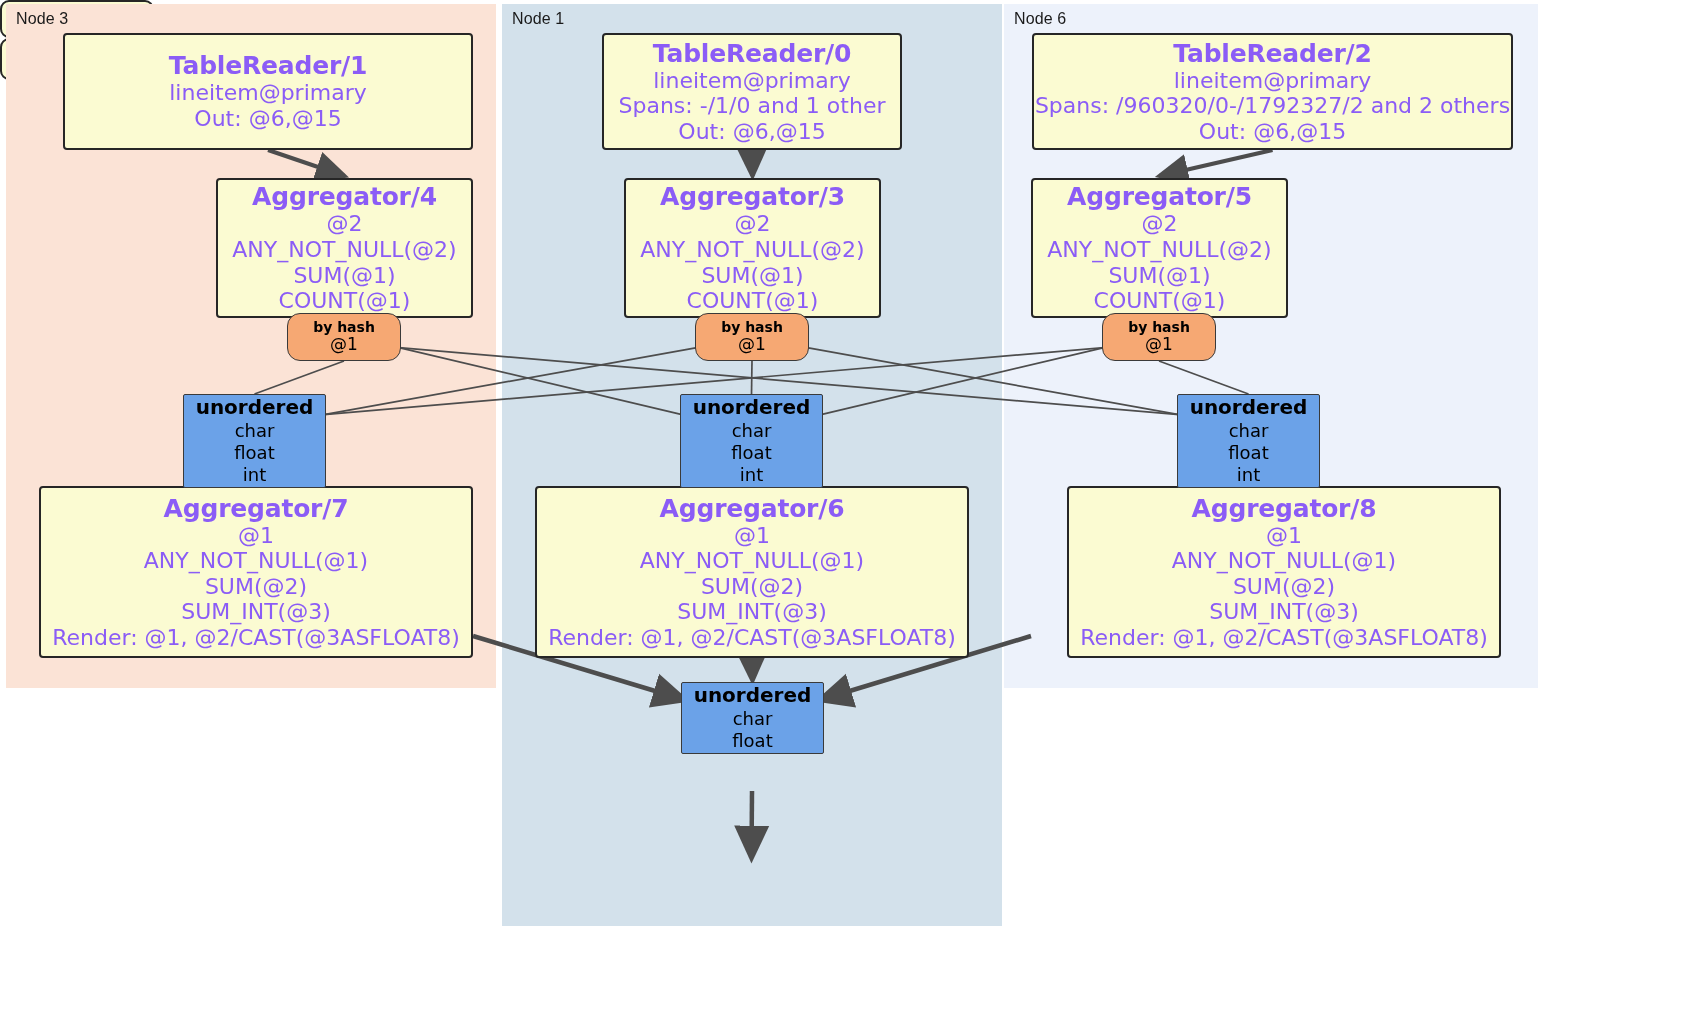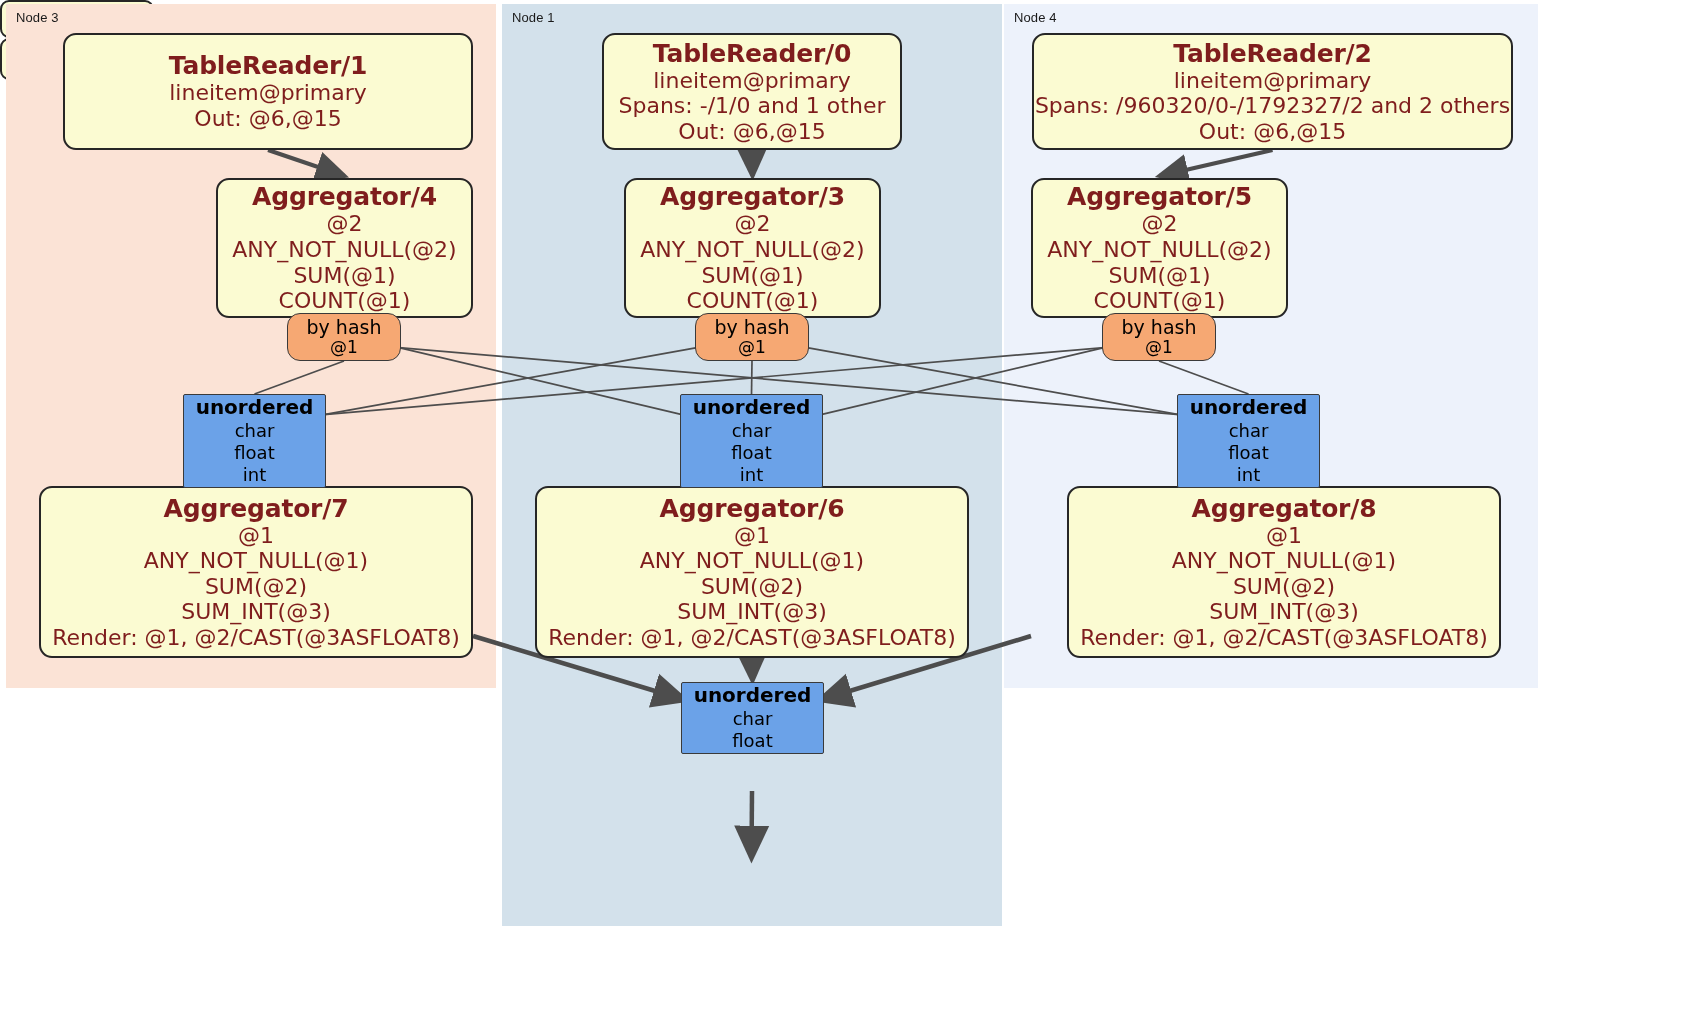--- a/index.html
+++ b/index.html
@@ -6,45 +6,45 @@
   body{
     font-family:"DejaVu Sans","Liberation Sans",sans-serif;
     width:1706px;height:1016px;position:relative;overflow:hidden;
   }
   #stage{position:absolute;left:0;top:0;width:1706px;height:1016px;}
 
   
   .panel{position:absolute;box-sizing:border-box;}
   .panel-label{
     position:absolute;left:10px;top:6px;
-    font-size:13px;color:#1a1a1a;letter-spacing:0.1px;
+    font-size:16px;color:#1a1a1a;letter-spacing:0.1px;
     font-family:"Liberation Sans","DejaVu Sans",sans-serif;
   }
 
   
   #edges{position:absolute;left:0;top:0;width:1706px;height:1016px;pointer-events:none;}
 
   
   .box{
     position:absolute;box-sizing:border-box;
     display:flex;flex-direction:column;align-items:center;justify-content:center;
     text-align:center;line-height:1.16;
   }
   .proc{
-    background:#fbfbd2;border:2px solid #262626;border-radius:13px;
-    color:#7f1d1d;
+    background:#fbfbd2;border:2px solid #262626;border-radius:4px;
+    color:#8b5cf6;
   }
   .proc .ttl{font-weight:bold;font-size:25px;letter-spacing:-0.2px;}
   .proc .sub{font-size:22px;}
 
   .router{
     background:#f6a873;border:1.6px solid #3a3a3a;border-radius:13px;
     color:#000;z-index:6;
   }
-  .router .ttl{font-weight:normal;font-size:19px;}
+  .router .ttl{font-weight:bold;font-size:14px;}
   .router .sub{font-size:17px;}
 
   .stream{
     background:#6ba2e8;border:1.6px solid #3a3a3a;border-radius:2px;
     color:#000;z-index:5;
   }
   .stream .ttl{font-weight:bold;font-size:20px;}
   .stream .sub{font-size:18px;line-height:1.22;}
 
   .small-proc{
@@ -58,21 +58,21 @@
 
 <div id="stage">
 
   <div class="panel" id="panel-node3" style="left: 6px; top: 4px; width: 490px; height: 684px; background: rgb(251, 227, 214);">
     <span class="panel-label">Node 3</span>
   </div>
   <div class="panel" id="panel-node1" style="left: 502px; top: 4px; width: 500px; height: 922px; background: rgb(211, 225, 235);">
     <span class="panel-label">Node 1</span>
   </div>
   <div class="panel" id="panel-node2" style="left: 1004px; top: 4px; width: 534px; height: 684px; background: rgb(237, 242, 251);">
-    <span class="panel-label">Node 4</span>
+    <span class="panel-label">Node 6</span>
   </div>
 
   <svg id="edges" viewBox="0 0 1706 1016">
     <defs>
       <marker id="arrowBig" markerWidth="9" markerHeight="9" refX="7.2" refY="4.5" orient="auto" markerUnits="strokeWidth">
         <path d="M0,0.6 L8.4,4.5 L0,8.4 z" fill="#4d4d4d"></path>
       </marker>
     </defs>
     <g id="edge-group" stroke="#4d4d4d" fill="none">
         <line x1="268" y1="150" x2="344.5" y2="176" stroke="#4d4d4d" stroke-width="4" marker-end="url(#arrowBig)"></line>

